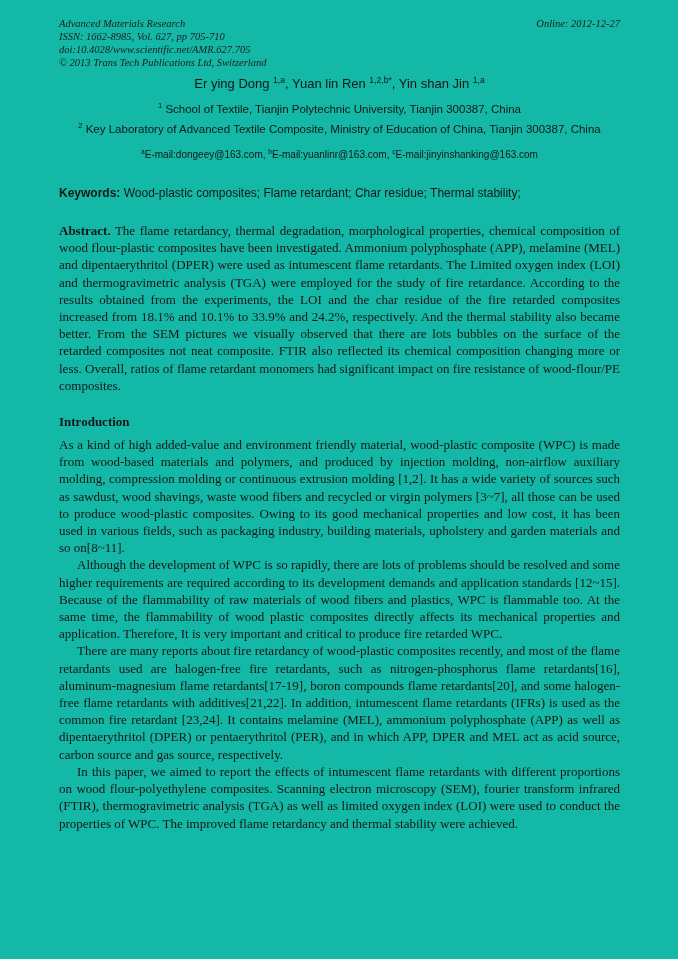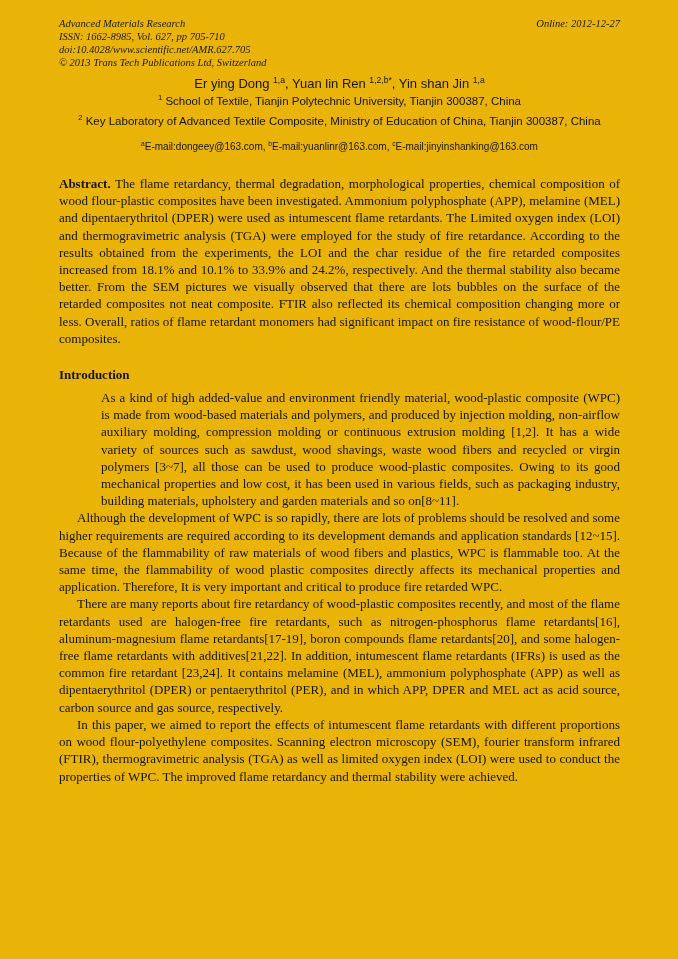--- a/index.html
+++ b/index.html
@@ -1,38 +1,38 @@
 <!DOCTYPE html>
 <html><head>
 <meta charset="utf-8">
 <style>
   html,body{margin:0;padding:0;background:#e8e8e8;}
   .page{
-    width:678px;height:959px;background:#eab308;margin:0 auto;
+    width:678px;height:959px;background:#14b8a6;margin:0 auto;
     box-sizing:border-box;padding:17px 58px 0 59px;
     font-family:"Liberation Serif", serif;color:#161616;overflow:hidden;
   }
   .header{
     display:flex;justify-content:space-between;align-items:flex-start;
     font-style:italic;font-size:10.5px;line-height:13px;color:#1c1c1c;
   }
   .header .left div{white-space:nowrap;}
   .title{
     margin-top:19px;text-align:center;
     font-family:"Liberation Sans", sans-serif;font-weight:bold;font-size:15px;line-height:16px;
   }
   .authors{
     margin-top:5px;text-align:center;
     font-family:"Liberation Sans", sans-serif;font-size:13px;line-height:20px;
   }
   .affil{
     text-align:center;font-family:"Liberation Sans", sans-serif;
     font-size:11.5px;line-height:15px;
   }
-  .affil1{}
+  .affil1{margin-top:8px;}
   .affil2{margin-top:5px;}
   .emails{
     margin-top:10px;text-align:center;
     font-family:"Liberation Sans", sans-serif;font-size:10px;line-height:15px;
   }
   sup.s{font-size:0.66em;vertical-align:super;line-height:0;}
   .keywords{
     margin-top:24px;font-family:"Liberation Sans", sans-serif;
     font-size:12px;line-height:15px;
   }
@@ -40,21 +40,21 @@
   .abstract{
     margin-top:21px;font-size:13px;line-height:17.2px;text-align:justify;
   }
   .abstract .lbl{font-weight:bold;}
   .section-heading{
     margin-top:20px;font-size:13px;font-weight:bold;line-height:16px;
   }
   .body-par{
     margin:0;font-size:13px;line-height:17.2px;text-align:justify;
   }
-  .first-par{margin-top:6px;margin-left:42px;}
+  .first-par{margin-top:6px;}
   .indent{text-indent:18px;}
 </style>
 </head>
 <body>
 
 <div class="page">
 
   <div class="header">
     <div class="left">
       <div>Advanced Materials Research</div>
@@ -75,20 +75,23 @@
   </div>
 
   <div class="affil affil2">
     <sup class="s">2</sup><span> Key Laboratory of Advanced Textile Composite, Ministry of Education of China, Tianjin 300387, China</span>
   </div>
 
   <div class="emails">
     <sup class="s">a</sup><span>E-mail:dongeey@163.com</span><span>, </span><sup class="s">b</sup><span>E-mail:yuanlinr@163.com</span><span>, </span><sup class="s">c</sup><span>E-mail:jinyinshanking@163.com</span>
   </div>
 
+  <div class="keywords">
+    <span class="lbl">Keywords:</span><span> Wood-plastic composites; Flame retardant; Char residue; Thermal stability;</span>
+  </div>
 
   <div class="abstract">
     <span class="lbl">Abstract.</span><span> The flame retardancy, thermal degradation, morphological properties, chemical composition of wood flour-plastic composites have been investigated. Ammonium polyphosphate (APP), melamine (MEL) and dipentaerythritol (DPER) were used as intumescent flame retardants. The Limited oxygen index (LOI) and thermogravimetric analysis (TGA) were employed for the study of fire retardance. According to the results obtained from the experiments, the LOI and the char residue of the fire retarded composites increased from 18.1% and 10.1% to 33.9% and 24.2%, respectively. And the thermal stability also became better. From the SEM pictures we visually observed that there are lots bubbles on the surface of the retarded composites not neat composite. FTIR also reflected its chemical composition changing more or less. Overall, ratios of flame retardant monomers had significant impact on fire resistance of wood-flour/PE composites.</span>
   </div>
 
   <div class="section-heading">Introduction</div>
 
   <p class="body-par first-par">As a kind of high added-value and environment friendly material, wood-plastic composite (WPC) is made from wood-based materials and polymers, and produced by injection molding, non-airflow auxiliary molding, compression molding or continuous extrusion molding [1,2]. It has a wide variety of sources such as sawdust, wood shavings, waste wood fibers and recycled or virgin polymers [3~7], all those can be used to produce wood-plastic composites. Owing to its good mechanical properties and low cost, it has been used in various fields, such as packaging industry, building materials, upholstery and garden materials and so on[8~11].</p>
   <p class="body-par indent">Although the development of WPC is so rapidly, there are lots of problems should be resolved and some higher requirements are required according to its development demands and application standards [12~15]. Because of the flammability of raw materials of wood fibers and plastics, WPC is flammable too. At the same time, the flammability of wood plastic composites directly affects its mechanical properties and application. Therefore, It is very important and critical to produce fire retarded WPC.</p>
   <p class="body-par indent">There are many reports about fire retardancy of wood-plastic composites recently, and most of the flame retardants used are halogen-free fire retardants, such as nitrogen-phosphorus flame retardants[16], aluminum-magnesium flame retardants[17-19], boron compounds flame retardants[20], and some halogen-free flame retardants with additives[21,22]. In addition, intumescent flame retardants (IFRs) is used as the common fire retardant [23,24]. It contains melamine (MEL), ammonium polyphosphate (APP) as well as dipentaerythritol (DPER) or pentaerythritol (PER), and in which APP, DPER and MEL act as acid source, carbon source and gas source, respectively.</p>

